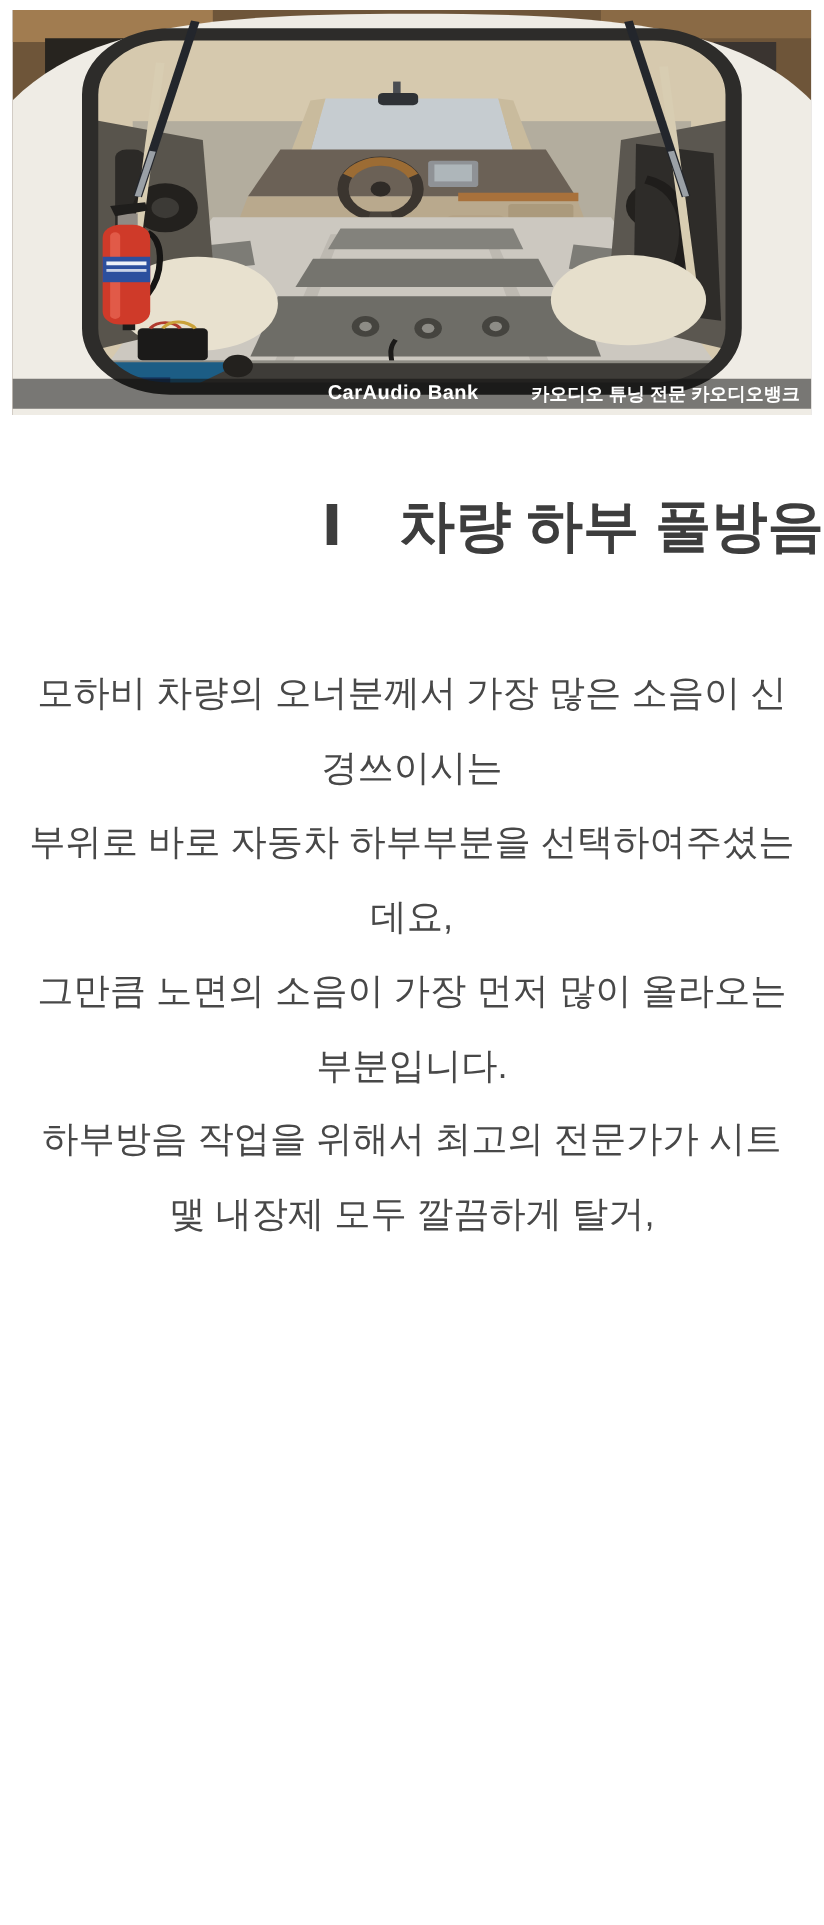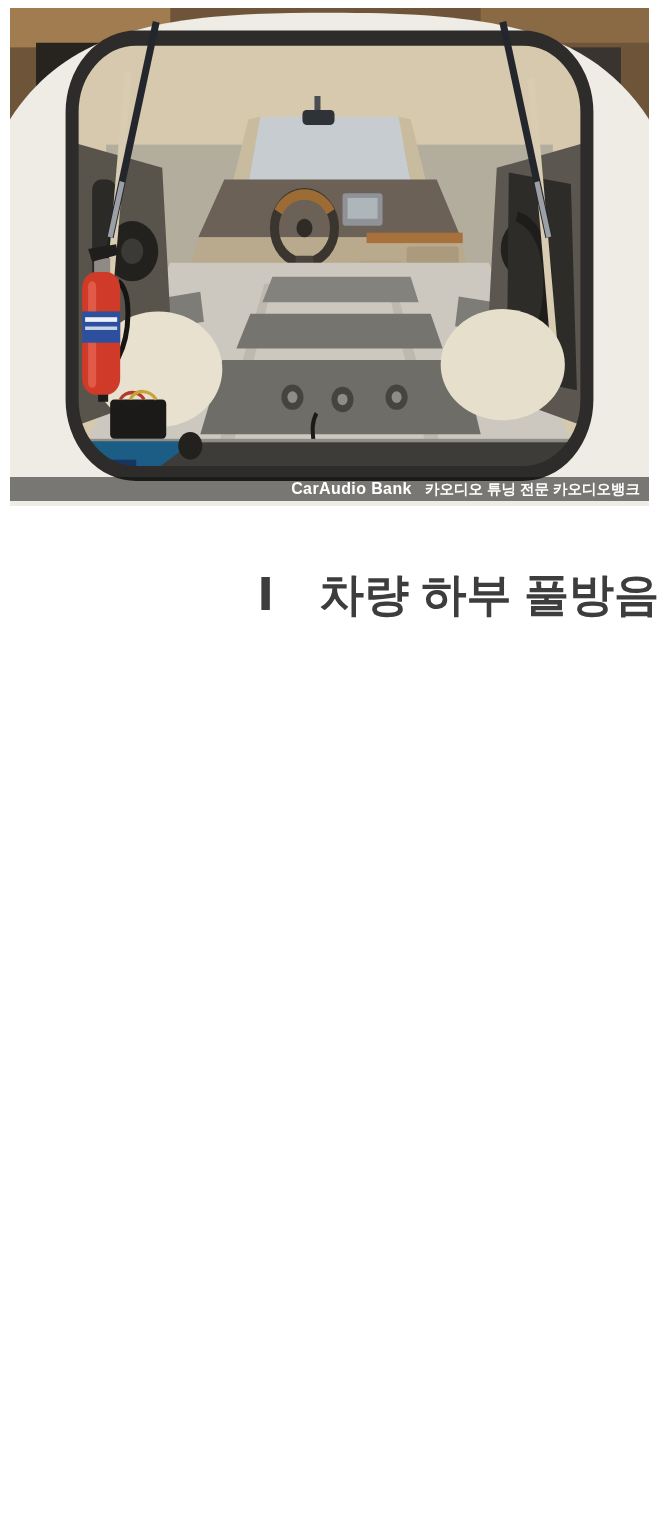--- a/index.html
+++ b/index.html
@@ -7,33 +7,33 @@
     width: 659px; min-height: 1540px; background: #ffffff;
     font-family: "Liberation Sans", "DejaVu Sans", sans-serif;
     overflow-x: hidden;
   }
   .page { width: 659px; min-height: 1540px; background: #ffffff; }
 
   
   .photo {
     position: relative;
     margin: 8px 10px 0 10px;
-    height: 498px;
+    height: 324px;
     background: #b9b4ac;
     overflow: hidden;
   }
   .photo svg { display: block; width: 100%; height: 100%; }
   .watermark {
     position: absolute; left: 0; right: 0; bottom: 5px; height: 24px;
     background: rgba(12,12,12,0.52);
     display: flex; align-items: center; justify-content: flex-end;
     padding: 0 9px; gap: 13px; color: #ffffff;
   }
   .watermark .brand { font-size: 16px; font-weight: bold; letter-spacing: 0.4px; white-space: nowrap; }
-  .watermark .tagline { font-size: 14.5px; font-weight: bold; white-space: nowrap; }
+  .watermark .tagline { font-size: 14.5px; font-weight: bold; white-space: nowrap; margin-left: 29px; }
 
   
   .title {
     margin: 61px 0 0 0;
     text-align: right;
     font-size: 45px; line-height: 56px; font-weight: 700;
     color: #3d3d3d;
     white-space: pre-wrap;
   }
 
@@ -167,14 +167,24 @@
     </svg>
 
     <div class="watermark">
       <span class="brand">CarAudio Bank</span>
       <span class="tagline">카오디오 튜닝 전문 카오디오뱅크</span>
     </div>
   </figure>
 
   <h1 class="title">Ⅰ　차량 하부 풀방음</h1>
 
+  <div class="body-text">
+      <div class="line">모하비 차량의 오너분께서 가장 많은 소음이 신</div>
+      <div class="line">경쓰이시는</div>
+      <div class="line">부위로 바로 자동차 하부부분을 선택하여주셨는</div>
+      <div class="line">데요,</div>
+      <div class="line">그만큼 노면의 소음이 가장 먼저 많이 올라오는</div>
+      <div class="line">부분입니다.</div>
+      <div class="line">하부방음 작업을 위해서 최고의 전문가가 시트</div>
+      <div class="line">맻 내장제 모두 깔끔하게 탈거,</div>
+    </div>
 
 </div>
 
 </body></html>

